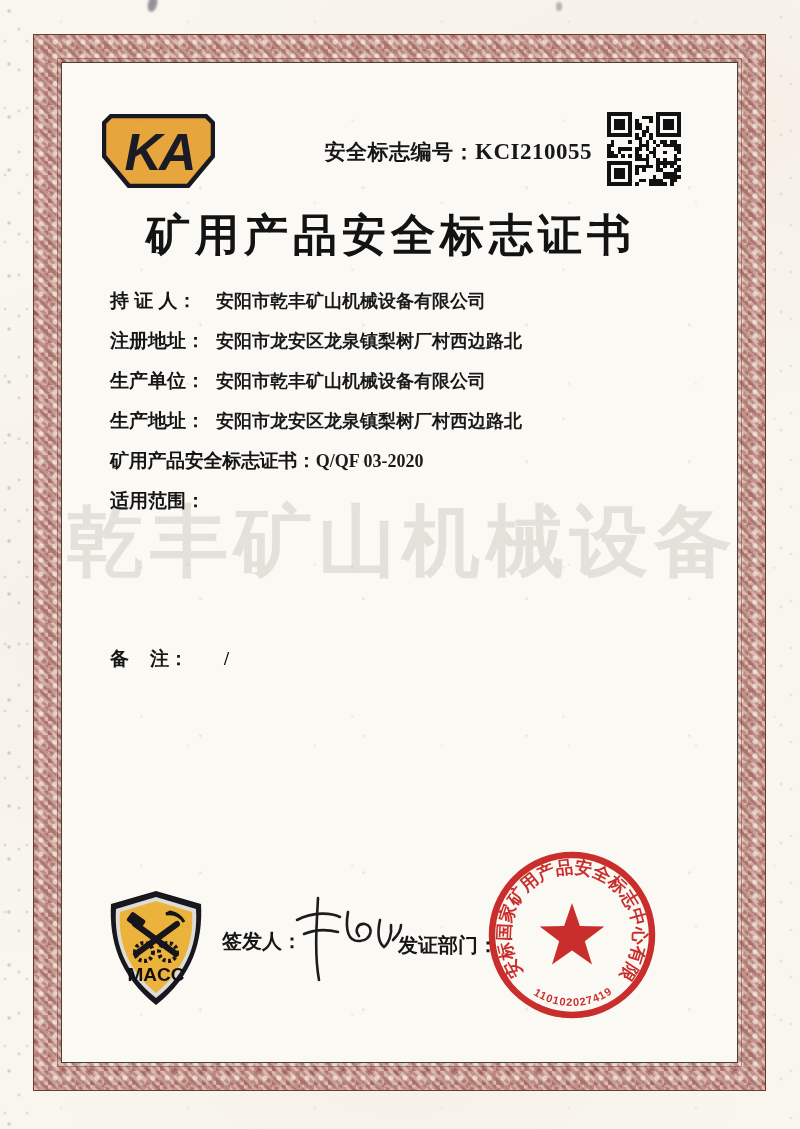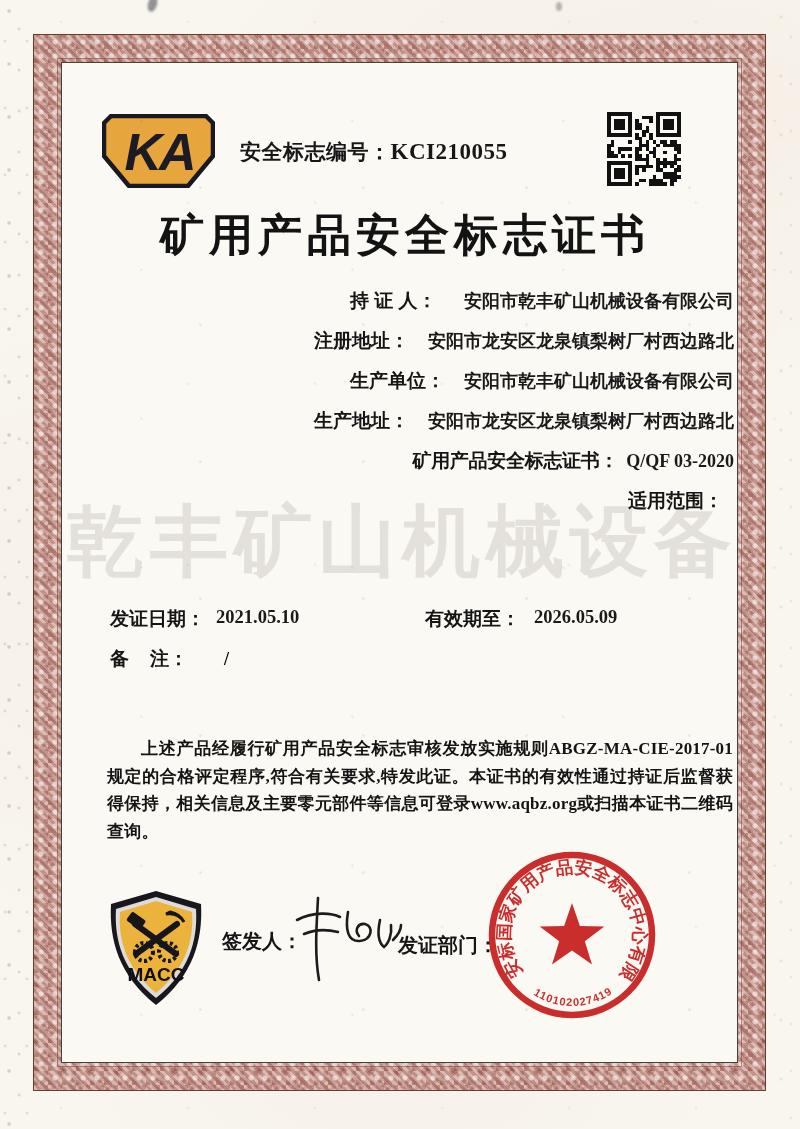--- a/index.html
+++ b/index.html
@@ -44,37 +44,37 @@
       radial-gradient(circle at 14px 0px, rgba(122,59,48,.35) 3px, transparent 6px),
       repeating-linear-gradient(45deg, rgba(255,255,255,.22) 0 3px, rgba(150,85,75,.25) 3px 6px),
       repeating-radial-gradient(circle at 50% 50%, #d3a89f 0 4px, #bb877e 4px 8px, #caa096 8px 12px);
     background-size:14px 14px,14px 14px,14px 14px,auto,28px 28px;}
   .sheet{position:absolute;left:27px;top:27px;right:27px;bottom:27px;
     background:#fbf9f4;border:1px solid #47413c;box-sizing:border-box;}
   .sheet::before{content:"";position:absolute;inset:-5px;border:1px solid rgba(110,58,48,.5);pointer-events:none;}
 
   
   .ka-badge{position:absolute;left:102px;top:114px;width:113px;height:74px;}
-  .cert-no{position:absolute;left:240px;top:138px;width:352px;text-align:left;white-space:nowrap;
+  .cert-no{position:absolute;left:240px;top:138px;width:352px;text-align:right;white-space:nowrap;
     font-size:21px;font-weight:700;color:#171717;letter-spacing:.5px;}
   .cert-no .num{font-family:"Liberation Serif",serif;font-size:23px;letter-spacing:.5px;}
   .qr{position:absolute;left:607px;top:112px;width:74px;height:74px;}
-  .title{position:absolute;left:15px;top:206px;width:780px;text-align:center;
+  .title{position:absolute;left:1px;top:206px;width:780px;text-align:center;
     font-family:"Liberation Serif",serif;font-weight:900;font-size:44px;color:#131313;letter-spacing:5px;}
 
   
   .watermark{position:absolute;left:66px;top:490px;width:700px;white-space:nowrap;overflow:hidden;
     font-weight:900;font-size:78px;letter-spacing:6px;color:rgba(98,90,82,.15);z-index:0;}
 
   
   .fields{position:absolute;left:110px;top:288px;width:624px;z-index:1;}
-  .row{display:flex;align-items:baseline;height:40px;justify-content:flex-end;}
+  .row{display:flex;align-items:baseline;height:40px;}
   .row .label{font-weight:700;font-size:19px;color:#151515;white-space:pre;flex:0 0 auto;width:106px;}
   .row.long .label{width:auto;letter-spacing:-.3px;}
-  .row .value{font-family:"Liberation Serif",serif;font-weight:700;font-size:18px;color:#1a1a1a;margin-left:8px;white-space:pre;}
+  .row .value{font-family:"Liberation Serif",serif;font-weight:700;font-size:18px;color:#1a1a1a;white-space:pre;}
   .row.scope .value{margin-left:18px;}
   .dates{position:absolute;left:110px;top:606px;width:624px;height:40px;z-index:1;}
   .dates .label{font-weight:700;font-size:19px;color:#151515;}
   .dates .value{font-family:"Liberation Serif",serif;font-weight:700;font-size:18.5px;color:#1a1a1a;}
   .d-issue-l{position:absolute;left:0;top:0;}
   .d-issue-v{position:absolute;left:106px;top:1px;}
   .d-exp-l{position:absolute;left:315px;top:0;}
   .d-exp-v{position:absolute;left:424px;top:1px;}
   .remark{position:absolute;left:110px;top:646px;z-index:1;display:flex;align-items:baseline;}
   .remark .label{font-weight:700;font-size:19px;color:#151515;white-space:pre;width:106px;}
@@ -358,33 +358,26 @@
     </div>
     <div class="row long">
       <span class="label">矿用产品安全标志证书：</span>
       <span class="value">Q/QF 03-2020</span>
     </div>
     <div class="row scope">
       <span class="label">适用范围：</span>
     </div>
   </div>
 
-  <div class="dates">
-    <span class="label d-issue-l">发证日期：</span>
-    <span class="value d-issue-v">2021.05.10</span>
-    <span class="label d-exp-l">有效期至：</span>
-    <span class="value d-exp-v">2026.05.09</span>
-  </div>
 
   <div class="remark">
     <span class="label">备    注：</span>
     <span class="value">/</span>
   </div>
 
-  <div class="statement">上述产品经履行矿用产品安全标志审核发放实施规则ABGZ-MA-CIE-2017-01规定的合格评定程序,符合有关要求,特发此证。本证书的有效性通过持证后监督获得保持，相关信息及主要零元部件等信息可登录www.aqbz.org或扫描本证书二维码查询。</div>
 
   <svg class="macc" viewBox="0 0 104 120">
     <path d="M52 3 L97 16 C99 52 89 88 52 117 C15 88 5 52 7 16 Z" fill="#17171d"></path>
     <path d="M52 9 L92 21 C94 52 85 84 52 110 C19 84 10 52 12 21 Z" fill="#dddcd8"></path>
     <path d="M52 13 L88 24 C90 52 82 80 52 105 C22 80 14 52 16 24 Z" fill="#ecb33c"></path>
     <g stroke="#15151b" stroke-width="6" stroke-linecap="round">
       <line x1="31" y1="36" x2="72" y2="66"></line>
       <line x1="73" y1="36" x2="32" y2="66"></line>
     </g>
     <rect x="24" y="27" width="17" height="11" rx="2" transform="rotate(36 32 32)" fill="#15151b"></rect>

